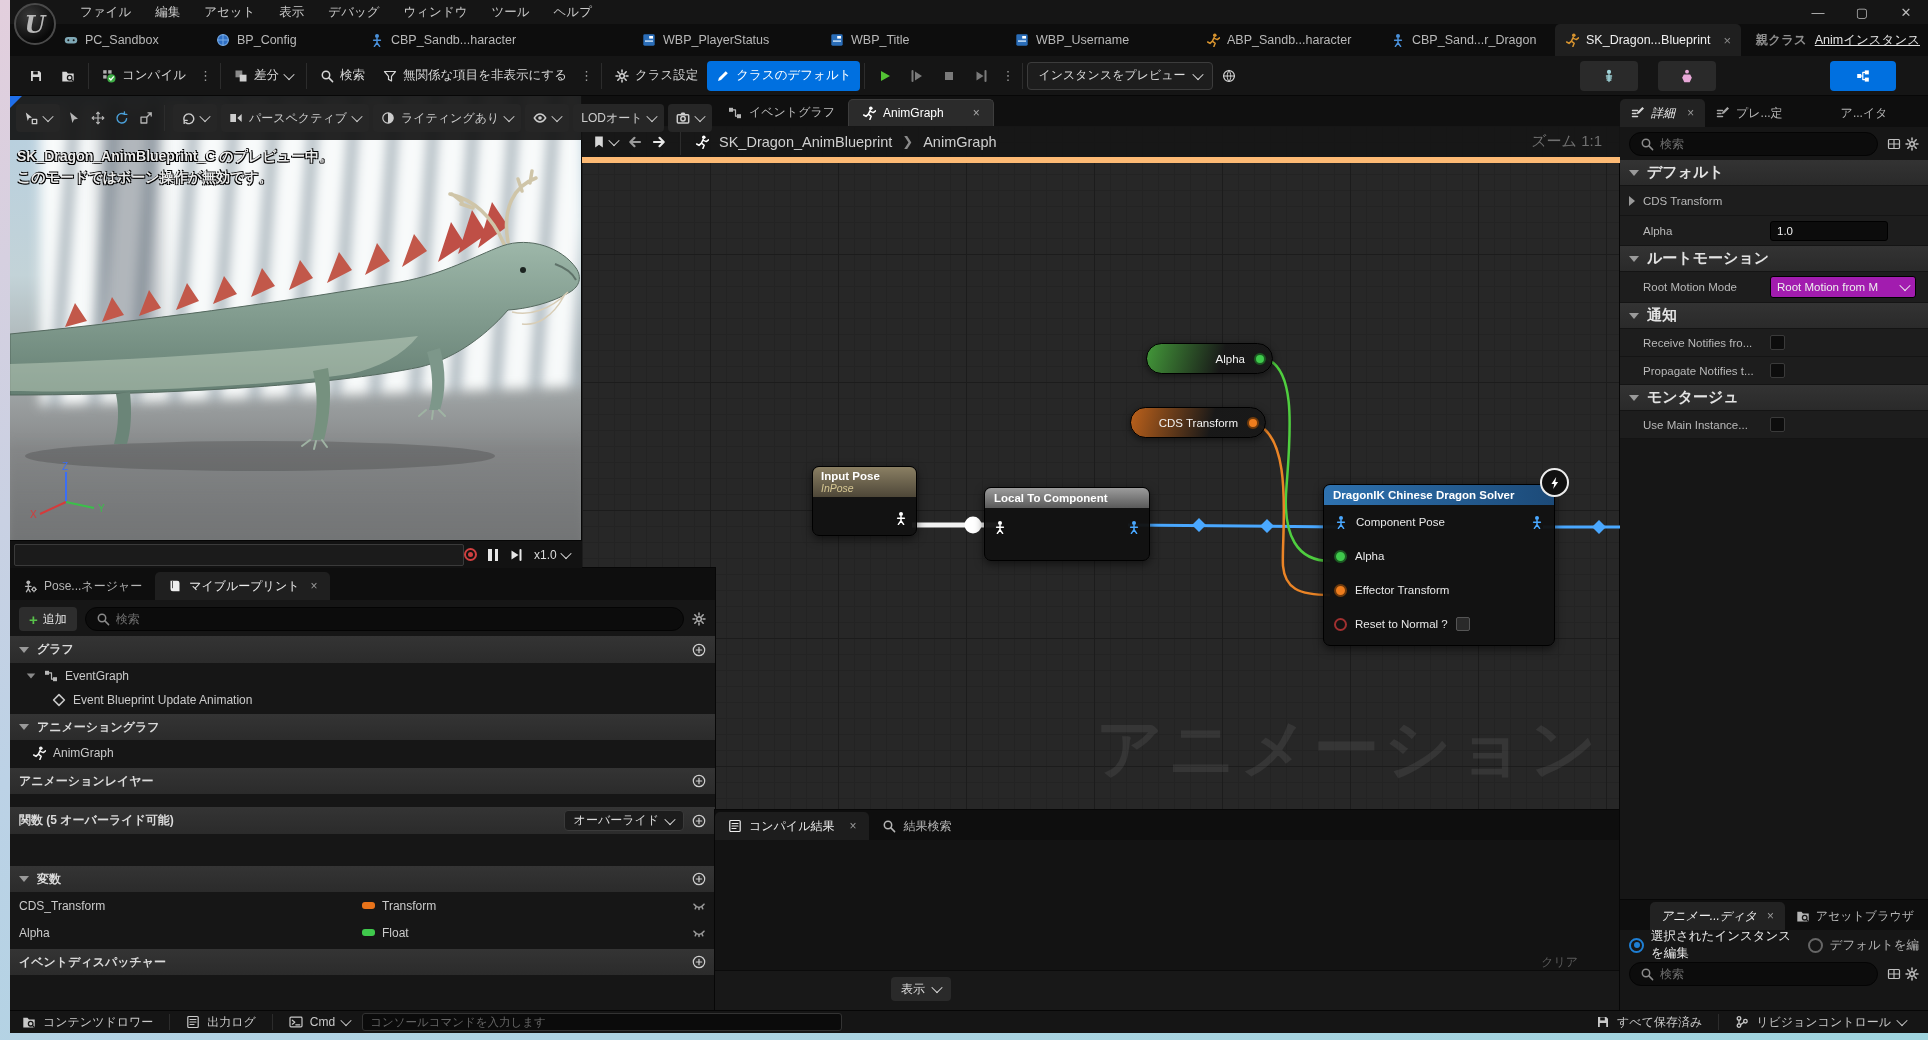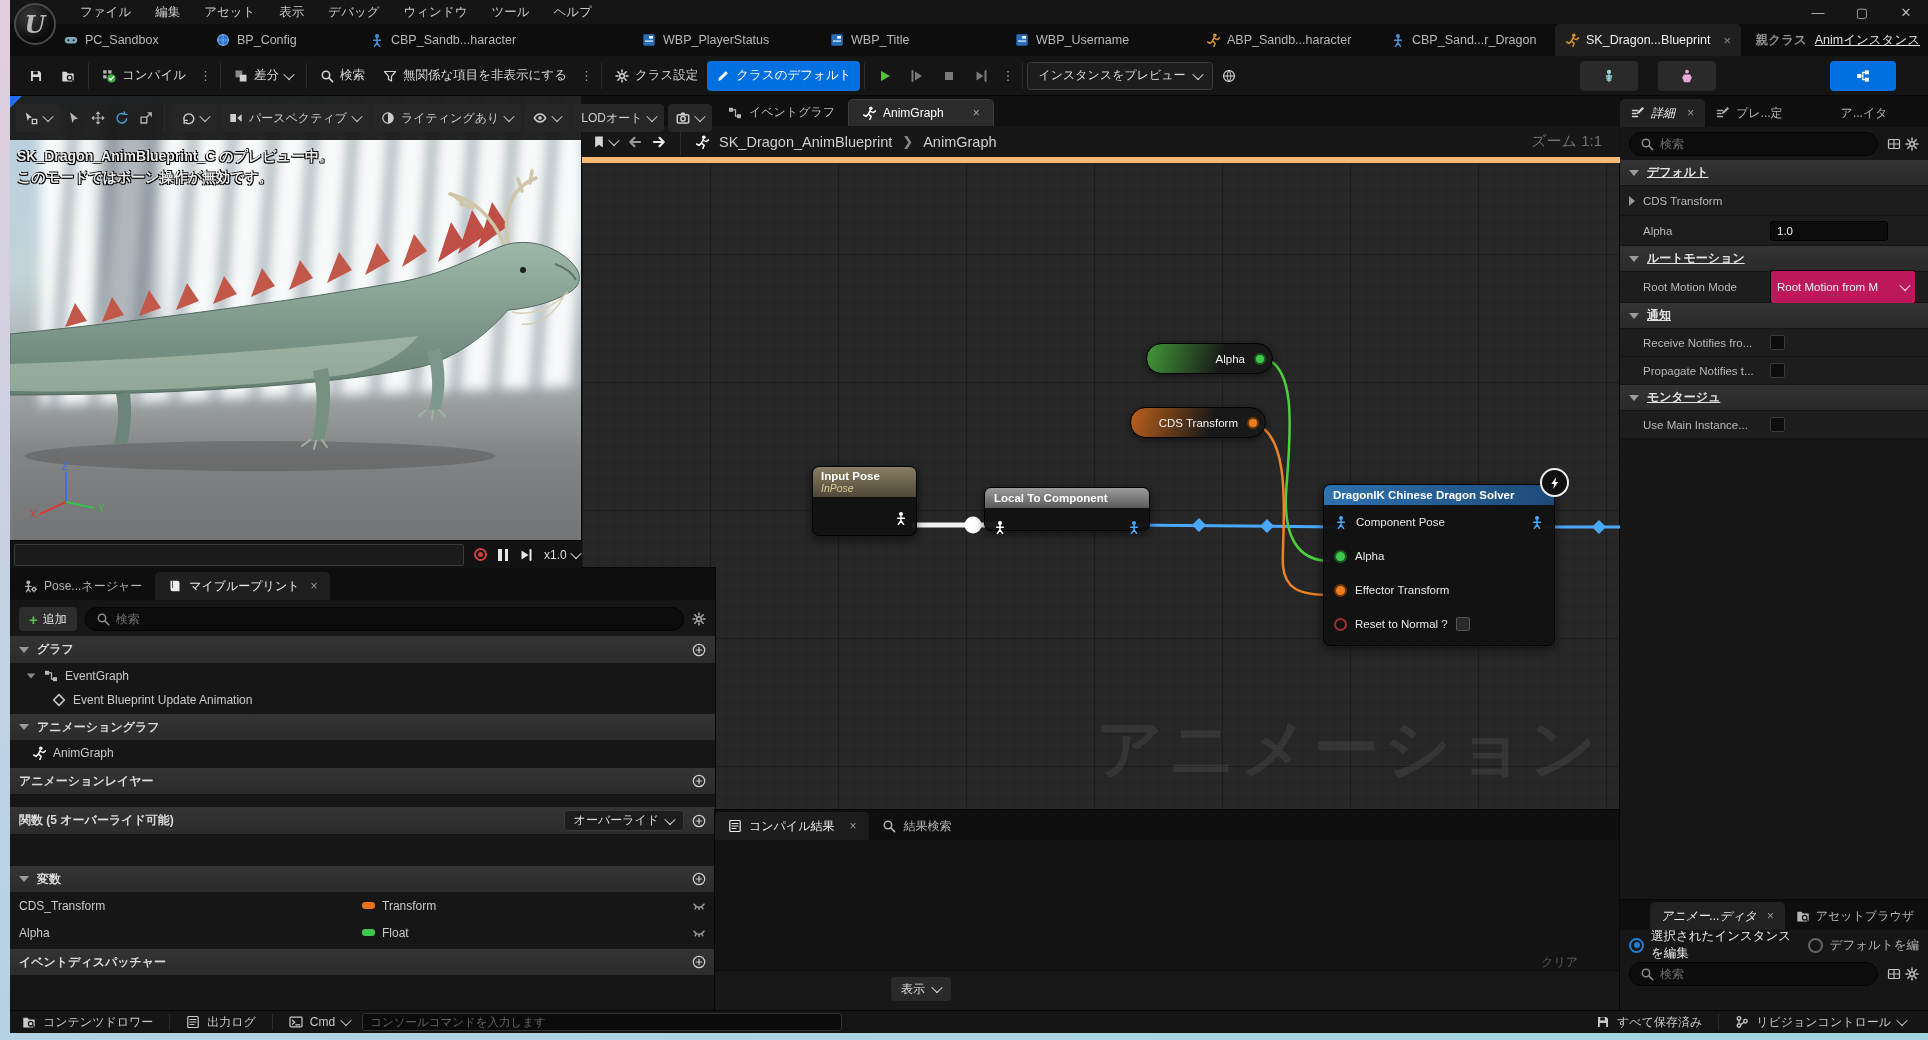--- a/index.html
+++ b/index.html
@@ -99,21 +99,21 @@
   .pill-node .lbl { margin-left:auto; margin-right:9px; color:#f2f2f2; font-size:11.5px; }
   .pinc { width:12px; height:12px; border-radius:50%; flex:none; }
   .drow { display:flex; align-items:center; gap:8px; height:34px; padding:0 10px; color:#e8e8e8; font-size:11.5px; }
   .watermark { position:absolute; right:18px; top:608px; font-size:66px; font-weight:bold; letter-spacing:5px; color:rgba(255,255,255,0.07); z-index:1; white-space:nowrap; }
   .boltbadge { position:absolute; width:29px; height:29px; border-radius:50%; background:#101010; border:2.5px solid #ececec; display:flex; align-items:center; justify-content:center; color:#fff; z-index:3; }
   
   .dtabs { position:absolute; left:0; top:0; right:0; height:31px; background:#0e0e0e; display:flex; align-items:flex-end; }
   .dtab { display:flex; align-items:center; gap:6px; height:28px; padding:0 11px; color:#b5b5b5; font-size:12px; white-space:nowrap; }
   .dtab.active { background:#222; color:#eee; border-radius:5px 5px 0 0;font-style:italic; }
   .drow2 { position:absolute; left:0; right:0; display:flex; align-items:center; padding:0 9px; color:#b9b9b9; font-size:11.5px; background:#1d1d1d; border-bottom:1px solid #141414; }
-  .dsec { background:linear-gradient(#333,#2a2a2a); color:#e3e3e3; font-weight:bold; font-size:12px;text-decoration:underline; }
+  .dsec { background:linear-gradient(#333,#2a2a2a); color:#e3e3e3; font-weight:bold; font-size:15px; }
   .dinput { background:#0c0c0c; border:1px solid #000; border-radius:3px; color:#eee; font-size:11.5px; height:20px; padding:0 6px; font-family:inherit; }
   .checkbox { width:15px; height:15px; background:#0d0d0d; border:1px solid #3a3a3a; border-radius:2px; }
   .radio { width:15px; height:15px; border-radius:50%; border:2px solid #666; flex:none; }
   .radio.on { border-color:#1f7fd4; display:flex; align-items:center; justify-content:center; }
   .radio.on i { width:6px; height:6px; border-radius:50%; background:#1f7fd4; }
   
   .statusbar { position:absolute; left:0; bottom:0; right:0; height:23px; background:#151515; border-top:1px solid #060606; display:flex; align-items:center; font-size:12px; color:#c9c9c9; }
   .sbtn { display:flex; align-items:center; gap:7px; padding:0 12px; height:23px; white-space:nowrap; }
   .console-input { width:480px; height:18px; background:#0b0b0b; border:1px solid #333; border-radius:3px; color:#ddd; padding:0 7px; font-size:11.5px; font-family:inherit; }
   .console-input::placeholder { color:#666; }
@@ -510,21 +510,21 @@
           </span>
           <span class="chev"></span>
         </div>
     </div>
     <div class="vp-msg">
       <div>SK_Dragon_AnimBlueprint_C のプレビュー中。</div>
       <div>このモードではボーン操作が無効です。</div>
     </div>
     <div class="playbar">
       <div class="timeline"></div>
-      <div class="row" style="gap:11px;margin-left:10px">
+      <div class="row" style="gap:11px;">
         <span class="rec">
             <i></i>
           </span>
         <span class="pausebars">
             <i></i>
             <i></i>
           </span>
         <span class="ico" style="color:#e8e8e8">
             <svg width="14" height="14" viewBox="0 0 14 14" fill="none" stroke="currentColor" stroke-width="1.5" stroke-linecap="round" stroke-linejoin="round">
               <path d="M2.5 2.5l7 4.5-7 4.5z" fill="currentColor" stroke="none"></path>
@@ -622,21 +622,21 @@
         <div style="font-weight:normal;font-style:italic;font-size:10.5px;color:#d6c792">InPose</div>
       </div>
       <span class="ico abs" style="right:8px;top:44px;color:#fff">
           <svg width="14" height="14" viewBox="0 0 14 14" fill="none" stroke="currentColor" stroke-width="1.5" stroke-linecap="round" stroke-linejoin="round">
             <circle cx="7" cy="2.9" r="2" fill="currentColor" stroke="none"></circle>
             <path d="M7 5.2v4.6M3.6 7.3h6.8M7 9.8 4.4 13.4M7 9.8l2.6 3.6"></path>
           </svg>
         </span>
     </div>
 
-    <div class="node" style="left:402px;top:391px;width:166px;height:44px">
+    <div class="node" style="left:402px;top:391px;width:166px;height:74px">
       <div class="nhead" style="background:linear-gradient(#9c9c9c,#5a5a5a)">Local To Component</div>
       <span class="ico abs" style="left:8px;top:32px;color:#fff">
           <svg width="14" height="14" viewBox="0 0 14 14" fill="none" stroke="currentColor" stroke-width="1.5" stroke-linecap="round" stroke-linejoin="round">
             <circle cx="7" cy="2.9" r="2" fill="currentColor" stroke="none"></circle>
             <path d="M7 5.2v4.6M3.6 7.3h6.8M7 9.8 4.4 13.4M7 9.8l2.6 3.6"></path>
           </svg>
         </span>
       <span class="ico abs" style="right:8px;top:32px;color:#4aa8ff">
           <svg width="14" height="14" viewBox="0 0 14 14" fill="none" stroke="currentColor" stroke-width="1.5" stroke-linecap="round" stroke-linejoin="round">
             <circle cx="7" cy="2.9" r="2" fill="currentColor" stroke="none"></circle>
@@ -931,21 +931,21 @@
     <div class="drow2" style="top:120px;height:30px">
       <span style="padding-left:14px">Alpha</span>
       <input class="dinput abs" style="left: 150px; width: 118px;" value="1.0">
     </div>
     <div class="drow2 dsec" style="top:150px;height:26px">
       <span class="tri-down"></span>
         <span>ルートモーション</span>
       </div>
     <div class="drow2" style="top:176px;height:31px">
       <span style="padding-left:14px">Root Motion Mode</span>
-      <span class="row abs" style="left:150px;width:146px;height:22px;background:#be185d;border:1px solid #000;border-radius:3px;padding:16px 6px;color:#eee;gap:5px">
+      <span class="row abs" style="left:150px;width:146px;height:22px;background:#a21caf;border:1px solid #000;border-radius:3px;padding:4px 6px;color:#eee;gap:5px">
         <span style="overflow:hidden;white-space:nowrap;flex:1">Root Motion from M</span>
         <span class="chev"></span>
         </span>
       </div>
     <div class="drow2 dsec" style="top:207px;height:26px">
       <span class="tri-down"></span>
         <span>通知</span>
       </div>
     <div class="drow2" style="top:233px;height:28px">
       <span style="padding-left:14px">Receive Notifies fro...</span>

